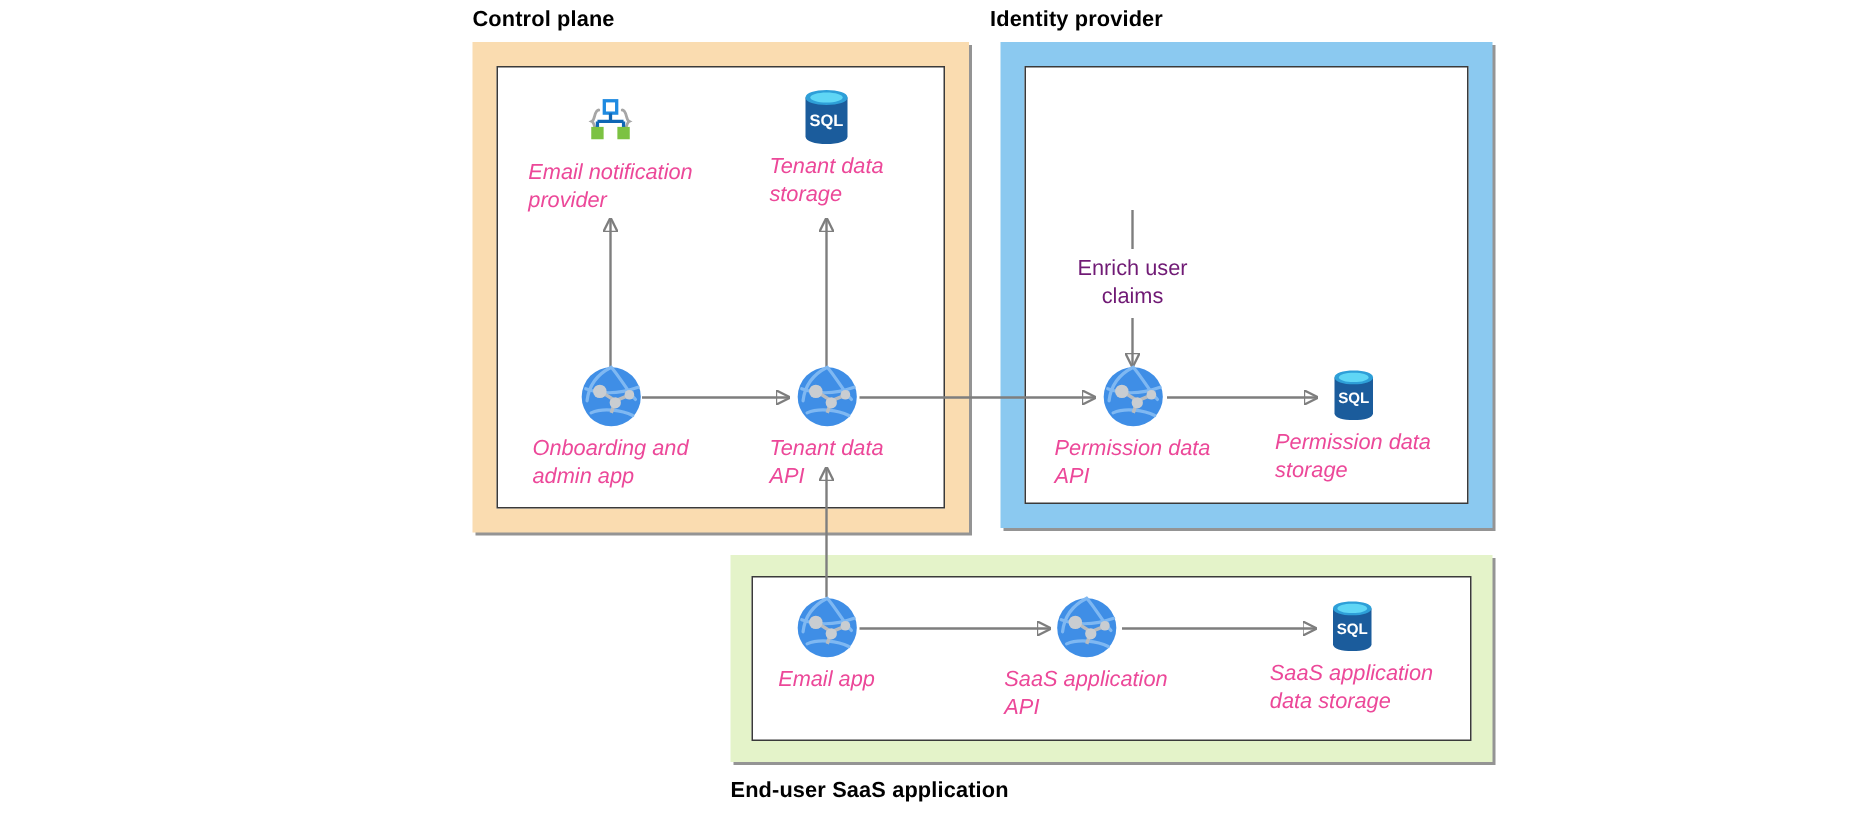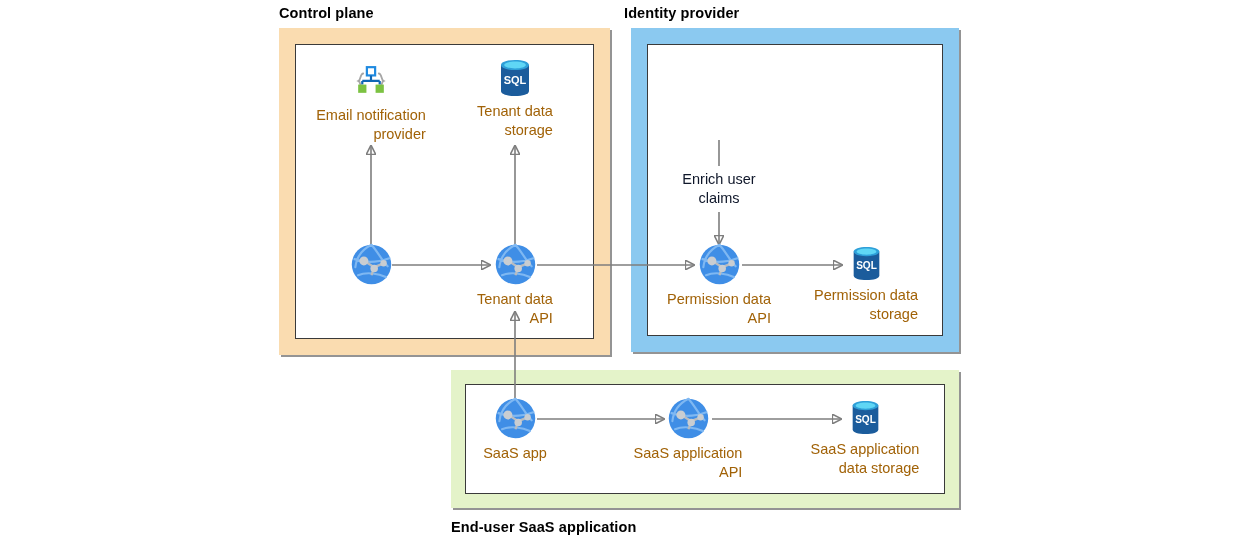--- a/index.html
+++ b/index.html
@@ -9,20 +9,21 @@
   }
   body {
     font-family: "Liberation Sans", sans-serif;
   }
   #canvas {
     position: relative;
     width: 1140px;
     height: 542px;
     background: #ffffff;
     overflow: hidden;
+    margin-left: 36px;
   }
 
   
   .zone {
     position: absolute;
     box-sizing: border-box;
     background: #ffffff;
   }
   .zone .zone-fill {
     position: absolute;
@@ -56,34 +57,35 @@
   }
   .node-icon {
     width: 44px;
     height: 44px;
     position: relative;
   }
   .node-label {
     margin-top: 4px;
     font-size: 14.5px;
     line-height: 19px;
-    color: #a16207;
-    text-align: right;
+    color: #ec4899;
+    text-align: left;
     white-space: pre-line;
+    font-style: italic;
   }
 
   
   .edge-label {
     position: absolute;
     width: 160px;
     margin-left: -80px;
     text-align: center;
     font-size: 14.5px;
     line-height: 19px;
-    color: #0f172a;
+    color: #701a75;
     white-space: pre-line;
   }
 
   
   #connectors {
     position: absolute;
     left: 0;
     top: 0;
     width: 1234px;
     height: 542px;
@@ -180,20 +182,22 @@
     <div class="node-icon" style="width:43px;height:43px;">
       <svg class="icon-svg" viewBox="0 0 48 48" xmlns="http://www.w3.org/2000/svg">
         <circle cx="24" cy="24" r="22" fill="#3f8ee6"></circle>
         <path d="M24 2 C12 8 7 18 6 27 M24 2 C31 10 36 20 42 26 M5 18 C16 22 30 22 44 17 M9 36 C18 32 32 34 40 38" fill="none" stroke="#7fb8f2" stroke-width="2.4" stroke-linecap="round"></path>
         <path d="M16 20 L27 27 L37 23 M27 27 L24 36" fill="none" stroke="#b8bcc0" stroke-width="2.6"></path>
         <circle cx="15.5" cy="20" r="5" fill="#c9cdd1"></circle>
         <circle cx="27" cy="28.5" r="4.2" fill="#c9cdd1"></circle>
         <circle cx="37.5" cy="22.5" r="3.6" fill="#c9cdd1"></circle>
       </svg>
     </div>
+    <div class="node-label">Onboarding and
+admin app</div>
   </div>
 
   <div class="node" style="left:515px; top:243px;">
     <div class="node-icon" style="width:43px;height:43px;">
       <svg class="icon-svg" viewBox="0 0 48 48" xmlns="http://www.w3.org/2000/svg">
         <circle cx="24" cy="24" r="22" fill="#3f8ee6"></circle>
         <path d="M24 2 C12 8 7 18 6 27 M24 2 C31 10 36 20 42 26 M5 18 C16 22 30 22 44 17 M9 36 C18 32 32 34 40 38" fill="none" stroke="#7fb8f2" stroke-width="2.4" stroke-linecap="round"></path>
         <path d="M16 20 L27 27 L37 23 M27 27 L24 36" fill="none" stroke="#b8bcc0" stroke-width="2.6"></path>
         <circle cx="15.5" cy="20" r="5" fill="#c9cdd1"></circle>
         <circle cx="27" cy="28.5" r="4.2" fill="#c9cdd1"></circle>
@@ -240,21 +244,21 @@
     <div class="node-icon" style="width:43px;height:43px;">
       <svg class="icon-svg" viewBox="0 0 48 48" xmlns="http://www.w3.org/2000/svg">
         <circle cx="24" cy="24" r="22" fill="#3f8ee6"></circle>
         <path d="M24 2 C12 8 7 18 6 27 M24 2 C31 10 36 20 42 26 M5 18 C16 22 30 22 44 17 M9 36 C18 32 32 34 40 38" fill="none" stroke="#7fb8f2" stroke-width="2.4" stroke-linecap="round"></path>
         <path d="M16 20 L27 27 L37 23 M27 27 L24 36" fill="none" stroke="#b8bcc0" stroke-width="2.6"></path>
         <circle cx="15.5" cy="20" r="5" fill="#c9cdd1"></circle>
         <circle cx="27" cy="28.5" r="4.2" fill="#c9cdd1"></circle>
         <circle cx="37.5" cy="22.5" r="3.6" fill="#c9cdd1"></circle>
       </svg>
     </div>
-    <div class="node-label">SaaS app</div>
+    <div class="node-label">Email app</div>
   </div>
 
   <div class="node" style="left:688px; top:397px;">
     <div class="node-icon" style="width:43px;height:43px;">
       <svg class="icon-svg" viewBox="0 0 48 48" xmlns="http://www.w3.org/2000/svg">
         <circle cx="24" cy="24" r="22" fill="#3f8ee6"></circle>
         <path d="M24 2 C12 8 7 18 6 27 M24 2 C31 10 36 20 42 26 M5 18 C16 22 30 22 44 17 M9 36 C18 32 32 34 40 38" fill="none" stroke="#7fb8f2" stroke-width="2.4" stroke-linecap="round"></path>
         <path d="M16 20 L27 27 L37 23 M27 27 L24 36" fill="none" stroke="#b8bcc0" stroke-width="2.6"></path>
         <circle cx="15.5" cy="20" r="5" fill="#c9cdd1"></circle>
         <circle cx="27" cy="28.5" r="4.2" fill="#c9cdd1"></circle>

